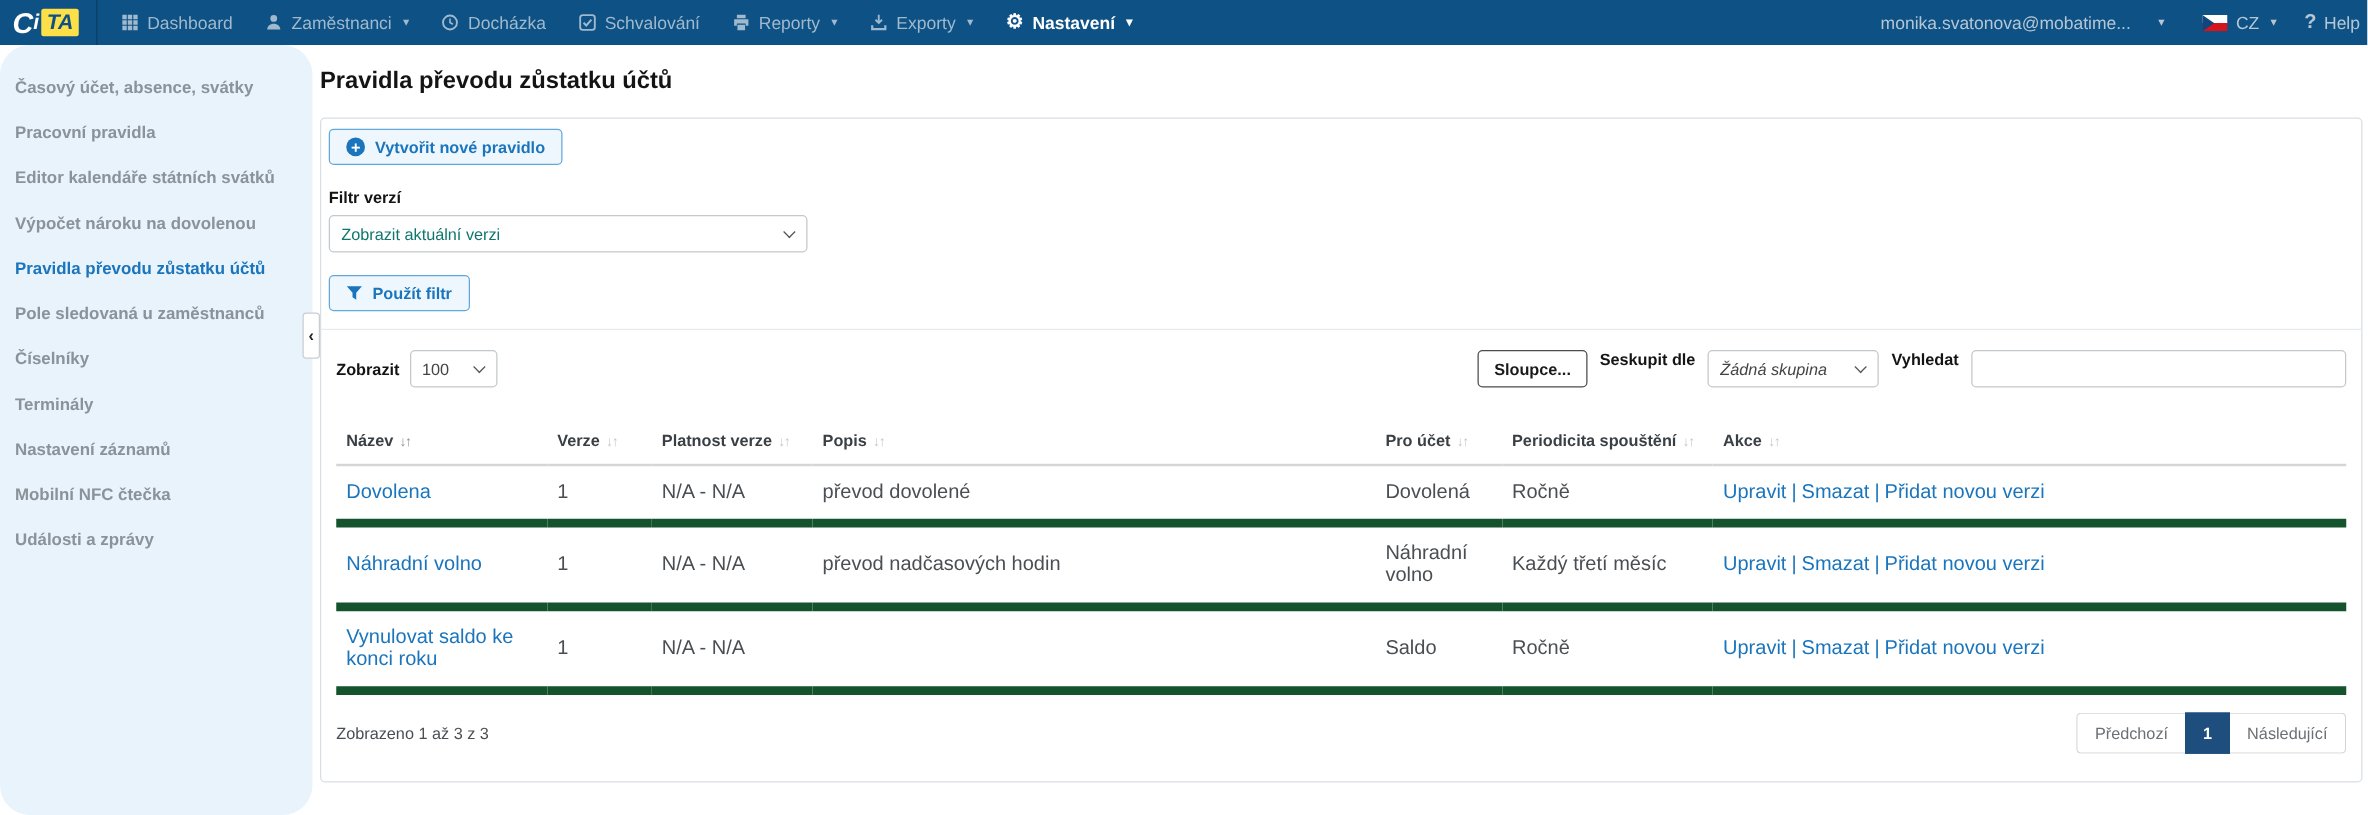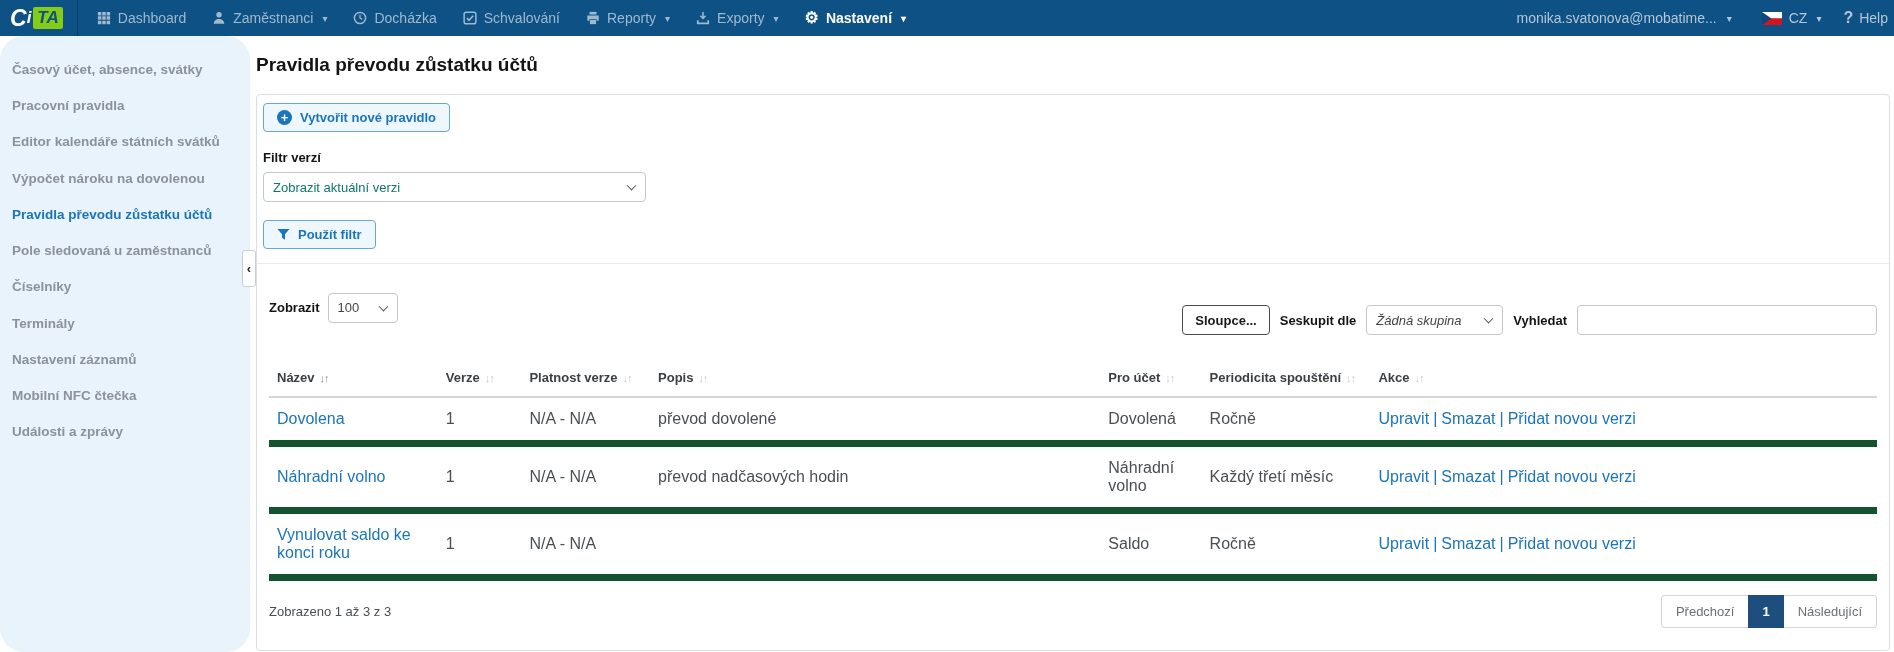--- a/index.html
+++ b/index.html
@@ -5,32 +5,32 @@
   * { box-sizing: border-box; margin: 0; padding: 0; }
   html,body { width: 1894px; height: 652px; overflow: hidden; background:#fff;
     font-family: "Liberation Sans", sans-serif; }
 
   
   .navbar { height:36px; background:#0e5184; display:flex; align-items:center; color:#9fb9ce; }
   .logo { display:flex; align-items:center; gap:1px; padding:0 14px 0 10px; height:36px;
     border-right:1px solid rgba(0,0,0,.25); }
   .logo-c { color:#fff; font-size:23px; font-weight:bold; font-style:italic; letter-spacing:-1px; }
   .logo-i { color:#fff; font-size:17px; font-weight:bold; font-style:italic; }
-  .logo-box { background:#84cc16; color:#0e5184; font-weight:bold; font-style:italic;
+  .logo-box { background:#fde047; color:#0e5184; font-weight:bold; font-style:italic;
     font-size:17px; padding:1px 4px; border-radius:2px; margin-left:1px; }
   .nav-left { display:flex; align-items:flex-start; height:36px; margin-left:6px; }
   .nav-item { display:flex; align-items:center; gap:7px; padding:0 13px; height:36px;
     font-size:14px; color:#9fb9ce; cursor:pointer; text-decoration:none; white-space:nowrap; }
   .nav-item.active { color:#fff; font-weight:bold; }
   .nicon { display:flex; align-items:center; }
   .caret { font-size:10px; margin-left:2px; }
   .gear-glyph { font-size:16px; line-height:1; }
   .nav-right { margin-left:auto; display:flex; align-items:center; gap:4px; padding-right:0;
     white-space:nowrap; }
-  .nav-user { display:flex; align-items:center; gap:8px; font-size:14px; color:#b5c7d6; padding:0 14px; cursor:pointer;}
+  .nav-user { display:flex; align-items:center; gap:20px; font-size:14px; color:#b5c7d6; padding:0 14px; cursor:pointer;}
   .nav-lang { display:flex; align-items:center; gap:7px; font-size:14px; color:#b5c7d6; padding:0 12px; cursor:pointer;}
   .nav-help { display:flex; align-items:center; gap:6px; font-size:14px; color:#b5c7d6; padding:0 6px; cursor:pointer;}
   .qmark { font-weight:bold; font-size:16px; }
 
   
   .body-wrap { display:flex; height:616px; }
   .sidebar { width:250px; background:#e8f3fb; padding-top:16px; flex-shrink:0;border-radius:24px; }
   .side-item { padding:9px 12px 9px 12px; font-size:13.5px; font-weight:bold; color:#8b9299;
     cursor:pointer; line-height:1.35; }
   .side-item.active { color:#1b75bc; }
@@ -61,21 +61,21 @@
     font-family:inherit; cursor:pointer; }
   .filter-select { width:383px; }
   .apply-row { margin-top:18px; }
   .funnel { display:inline-flex; }
   .area-divider { border-top:1px solid #e7ebee; }
 
   
   .table-area { padding:16px 12px 10px 12px; }
   .controls-row { display:flex; align-items:center; }
   .ctrl-left { display:flex; align-items:center; gap:8px; }
-  .ctrl-right { margin-left:auto; display:flex; align-items:center; gap:10px;margin-top:25px; }
+  .ctrl-right { margin-left:auto; display:flex; gap:10px; }
   .bold-label { font-size:13px; font-weight:bold; color:#141414; white-space:nowrap; }
   .size-select { width:70px; color:#444; }
   .group-select { width:137px; color:#444;font-style:italic; }
   .btn-columns { background:#fff; border:1px solid #4c4c4c; border-radius:4px; height:30px;
     padding:0 12px; font-size:13px; font-weight:bold; color:#1a1a1a; cursor:pointer;
     font-family:inherit; }
   .search-input { width:300px; height:30px; border:1px solid #c3c8cc; border-radius:4px;
     padding:0 8px; font-size:13px; font-family:inherit; color:#333; }
 
   table { width:100%; border-collapse:collapse; margin-top:26px; }

